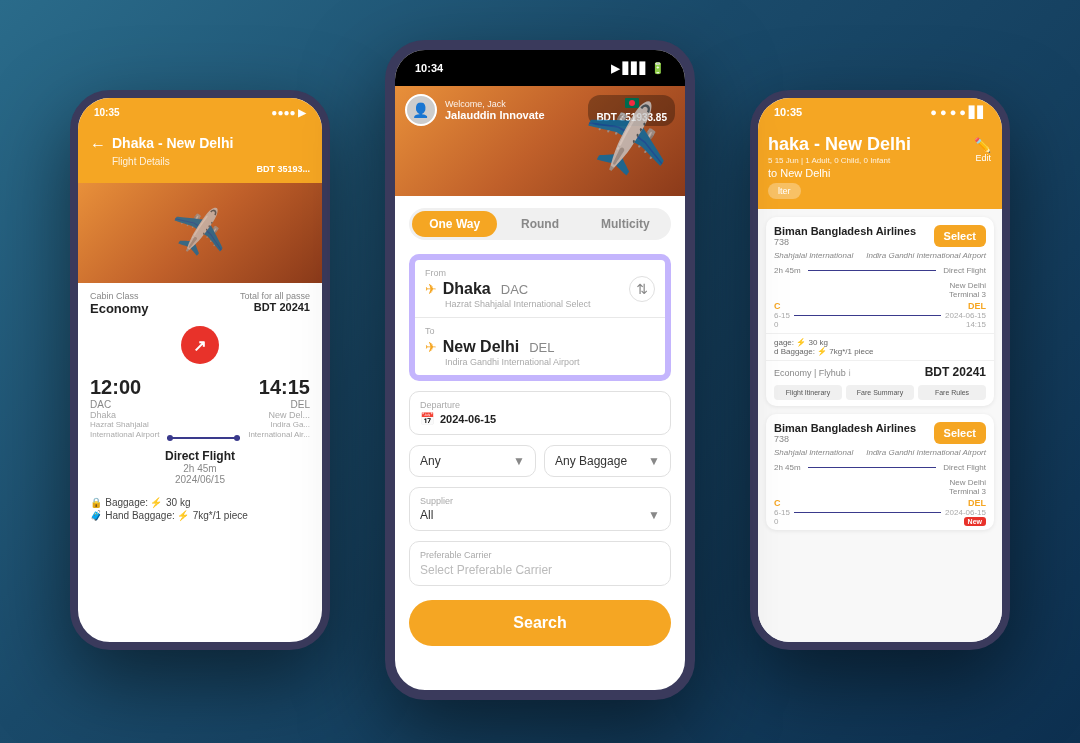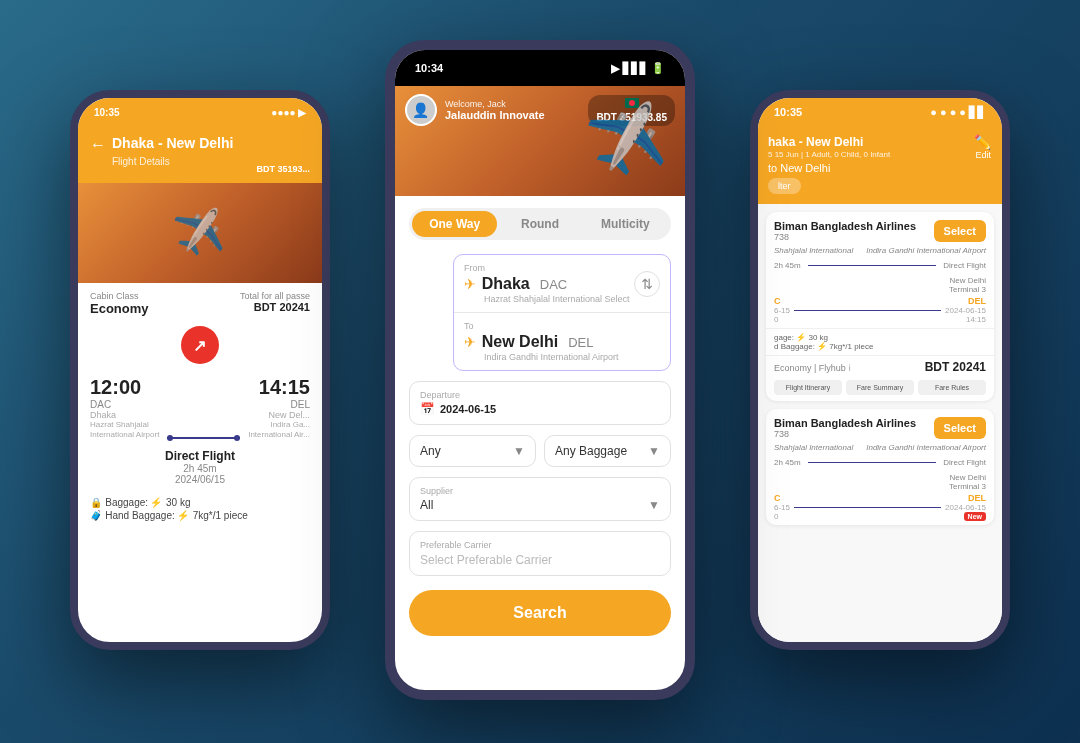--- a/index.html
+++ b/index.html
@@ -346,26 +346,25 @@
       background: #f5a623;
       color: #fff;
     }
 
     .trip-tab.inactive {
       color: #888;
     }
 
     
     .from-to-container {
-      border: 1px solid #c4b5fd;
+      border: 6px solid #c4b5fd;
       border-radius: 10px;
       overflow: hidden;
       margin-bottom: 10px;
       position: relative;
-      margin-left: 44px;
     }
 
     .from-to-row {
       padding: 8px 10px;
       position: relative;
     }
 
     .from-to-row + .from-to-row {
       border-top: 1px solid #e8e8e8;
     }
@@ -549,21 +548,21 @@
       position: relative;
     }
 
     .right-title-row {
       display: flex;
       align-items: center;
       justify-content: space-between;
     }
 
     .right-title {
-      font-size: 12px;
+      font-size: 18px;
       font-weight: 700;
       color: #fff;
     }
 
     .right-edit {
       font-size: 9px;
       color: #fff;
       text-align: center;
     }
 

